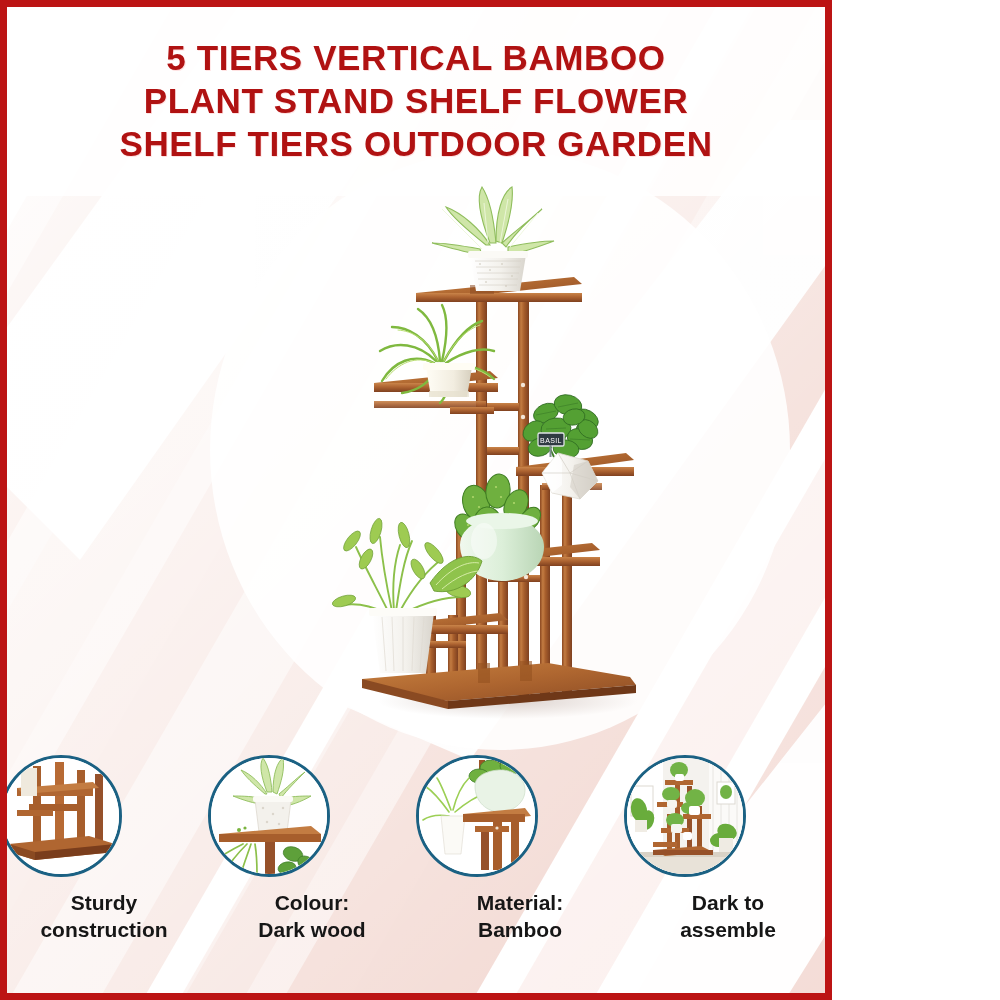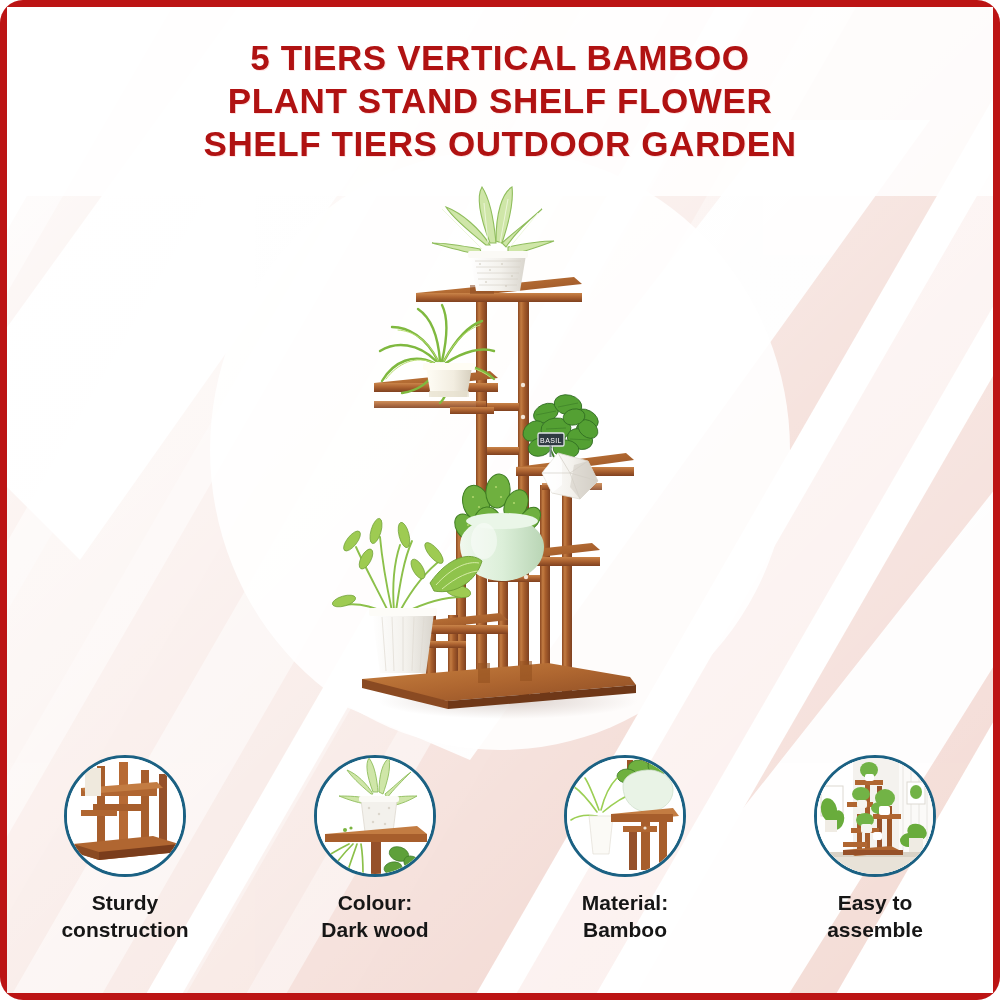--- a/index.html
+++ b/index.html
@@ -1,21 +1,21 @@
 <!DOCTYPE html>
 <html><head>
 <meta charset="utf-8">
 <style>
   html,body{margin:0;padding:0;}
   body{
     width:1000px;height:1000px;overflow:hidden;
     font-family:"Liberation Sans","DejaVu Sans",sans-serif;
     background:#ffffff;
   }
-  .page{position:relative;width:1000px;height:1000px;box-sizing:border-box;overflow:hidden;border-radius:23px;}
+  .page{position:relative;width:832px;height:1000px;box-sizing:border-box;overflow:hidden;}
 
   
   .frame{
     position:absolute;inset:0;
     border:7px solid #bc1414;
     box-sizing:border-box;
     z-index:40;pointer-events:none;
   }
 
   
@@ -40,21 +40,21 @@
 
   
   .hero{position:absolute;left:330px;top:185px;width:340px;height:545px;z-index:15;}
   .hero svg{display:block;width:100%;height:100%;}
 
   
   .features{
     position:absolute;left:0;right:0;top:755px;height:215px;
     display:flex;z-index:20;
   }
-  .feature{flex:1;display:flex;flex-direction:column;align-items:center;}
+  .feature{flex:1;display:flex;flex-direction:column;}
   .circle{
     width:122px;height:122px;border-radius:50%;
     border:3px solid #1b6183;
     background:#ffffff;
     overflow:hidden;position:relative;
     box-sizing:border-box;
   }
   .circle svg{position:absolute;top:0;left:0;width:116px;height:116px;display:block;}
   .flabel{
     margin-top:12px;text-align:center;
@@ -534,21 +534,21 @@
             <ellipse cx="62" cy="50" rx="8" ry="6"></ellipse>
             <ellipse cx="48" cy="62" rx="9" ry="7"></ellipse>
           </g>
           <rect x="48" y="16" width="9" height="7" rx="2" fill="#ffffff"></rect>
           <rect x="40" y="42" width="10" height="8" rx="2" fill="#f6f4ee"></rect>
           <rect x="62" y="48" width="11" height="9" rx="2" fill="#ffffff"></rect>
           <rect x="44" y="66" width="11" height="9" rx="2" fill="#f6f4ee"></rect>
           <rect x="56" y="74" width="9" height="8" rx="2" fill="#ffffff"></rect>
         </svg>
       </div>
-      <div class="flabel">Easy to
+      <div class="flabel">Dark to
 assemble</div>
     </div>
 
   </div>
 
   <div class="frame"></div>
 
 </div>
 
 </body></html>

